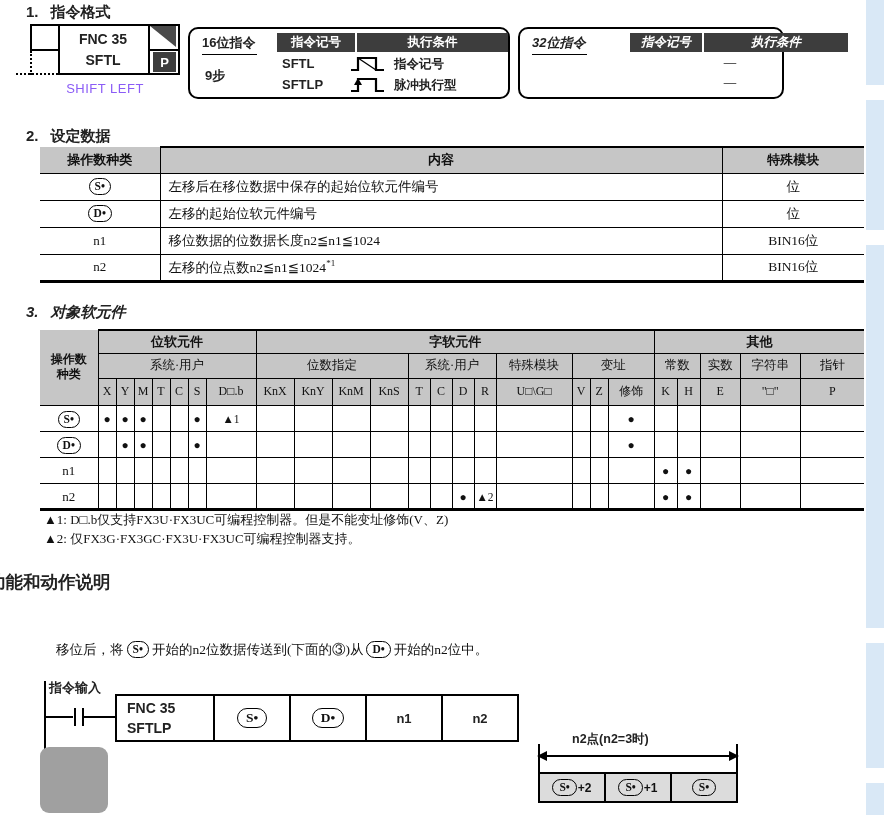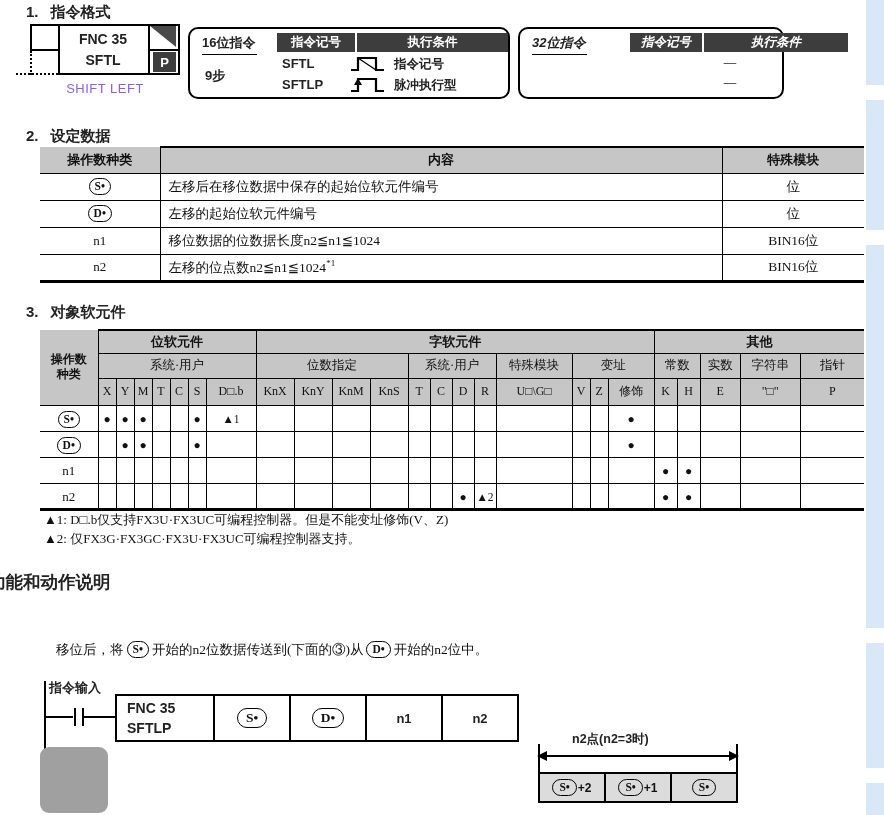--- a/index.html
+++ b/index.html
@@ -210,21 +210,21 @@
           <td class="type-cell">BIN16位</td>
         </tr>
         <tr>
           <td class="op-cell"><span class="opn">n2</span></td>
           <td class="content-cell"><span>左移的位点数n2≦n1≦1024</span><sup class="sup">*1</sup></td>
           <td class="type-cell">BIN16位</td>
         </tr>
       </tbody>
   </table>
 
-  <div class="abs sec-head" style="left:26px;top:303px;">
+  <div class="abs sec-head" style="left:26px;top:303px;font-style:italic;">
     <span class="num">3.</span><span>对象软元件</span>
   </div>
 
   <table id="device-table">
       <colgroup>
         <col style="width: 58px;">
         <col style="width: 18px;">
         <col style="width: 18px;">
         <col style="width: 18px;">
         <col style="width: 18px;">

